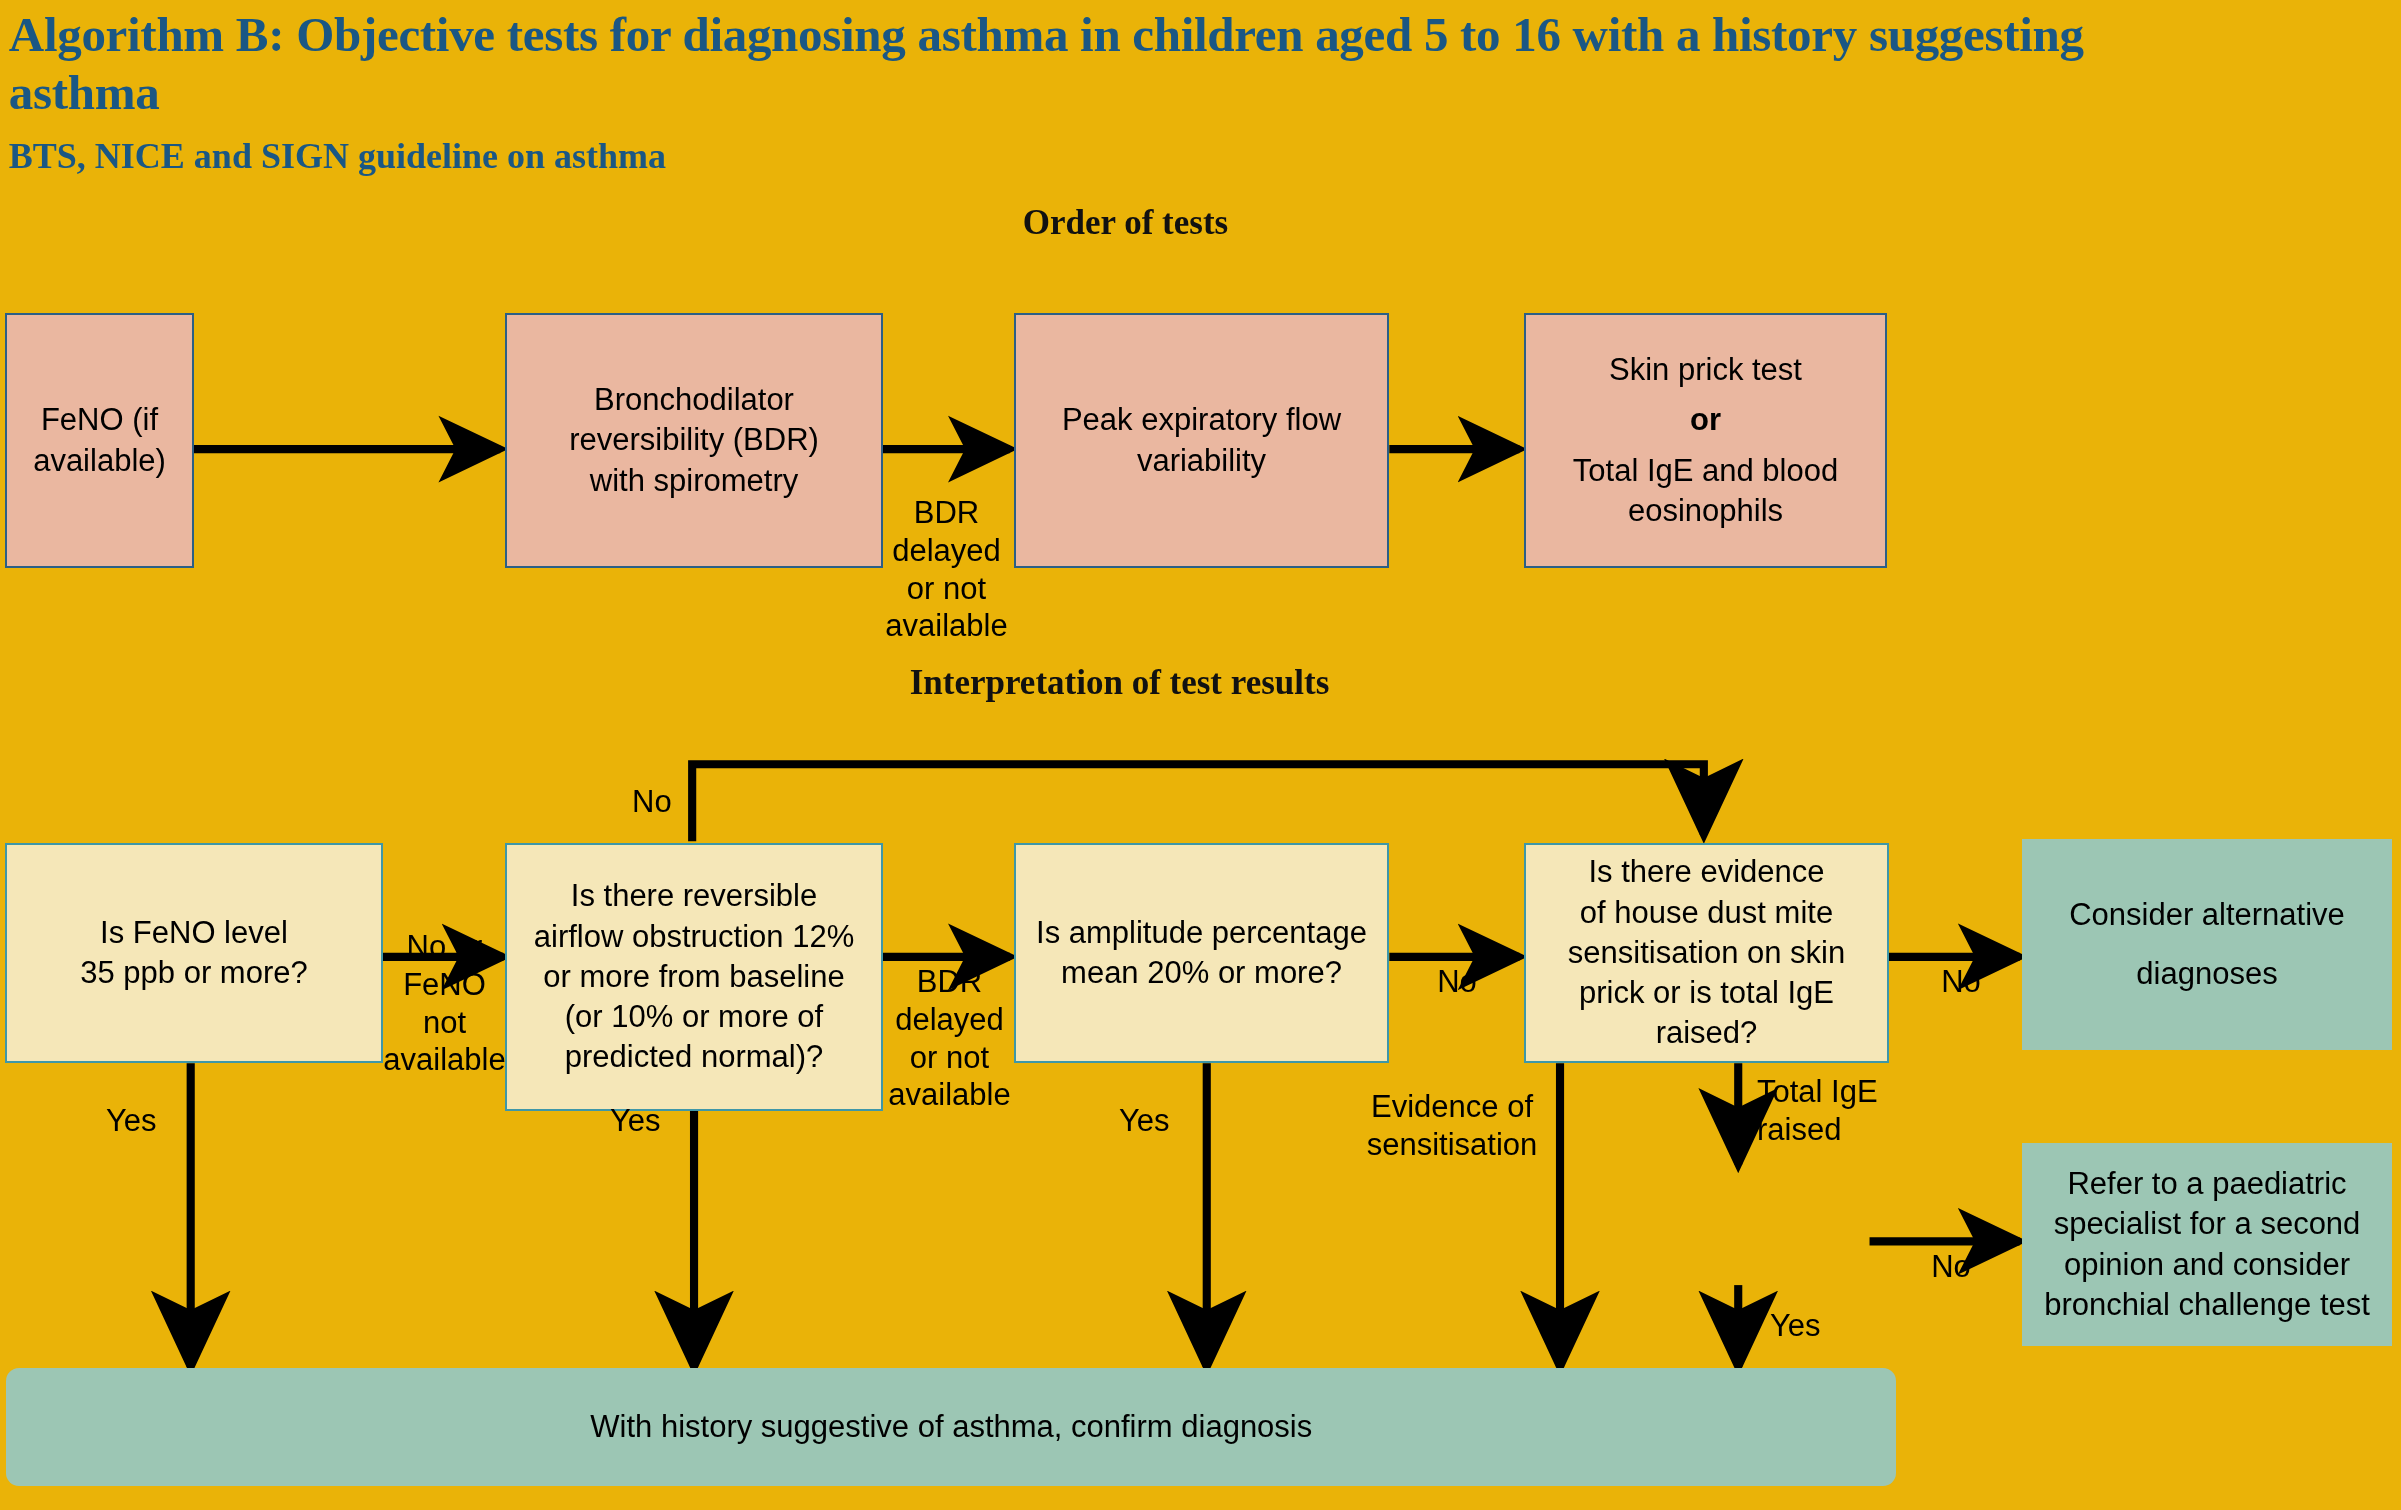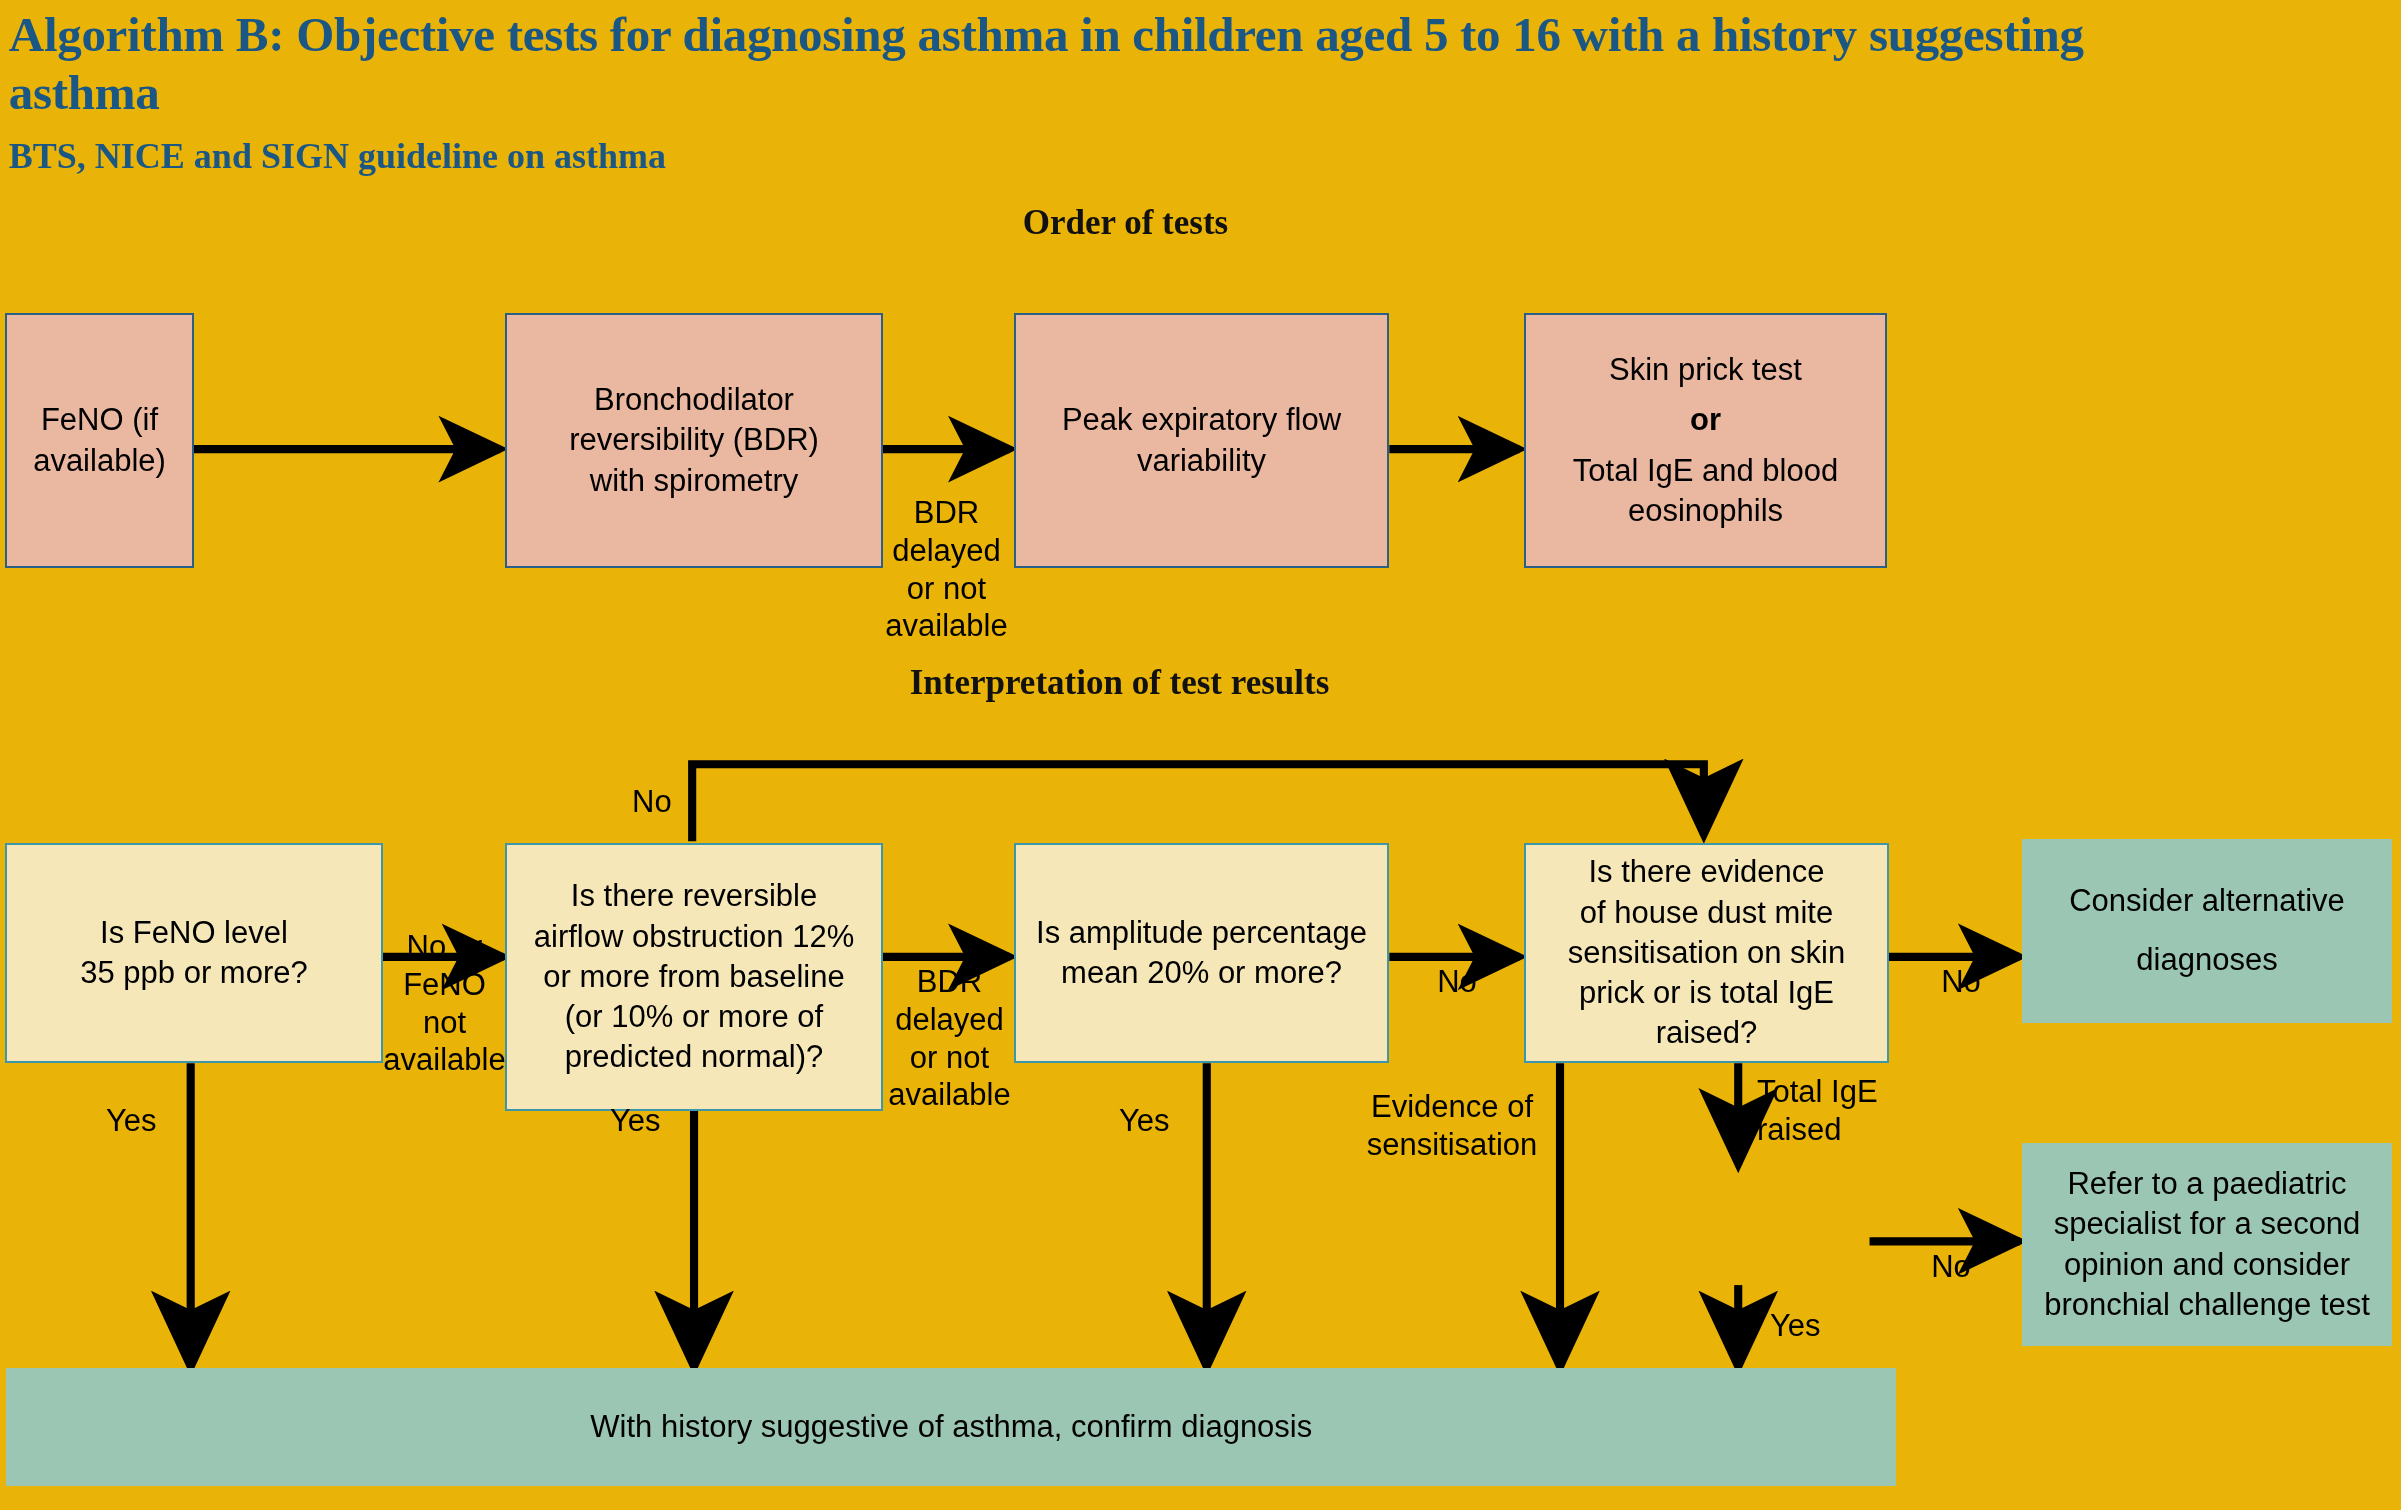--- a/index.html
+++ b/index.html
@@ -193,33 +193,33 @@
 
   <div class="box box-yellow" style="left:1524px; top:843px; width:365px; height:220px;">
     <div class="inner" style="white-space: pre-line;">Is there evidence
 of house dust mite
 sensitisation on skin
 prick or is total IgE
 raised?</div>
   </div>
 
 
-  <div class="box box-green" style="left:2022px; top:839px; width:370px; height:184px;">
+  <div class="box box-green" style="left:2022px; top:839px; width:370px; height:211px;">
     <div class="inner" style="line-height: 1.9; white-space: pre-line;">Consider alternative
 diagnoses</div>
   </div>
 
   <div class="box box-green" style="left:2022px; top:1143px; width:370px; height:203px;">
     <div class="inner" style="white-space: pre-line;">Refer to a paediatric
 specialist for a second
 opinion and consider
 bronchial challenge test</div>
   </div>
 
-  <div class="box box-green" style="left:6.3px; top:1368px; width:1890px; height:118px;">
+  <div class="box box-green" style="left:6.3px; top:1368px; width:1890px; height:118px;border-radius:13px;">
     <div class="inner">With history suggestive of asthma, confirm diagnosis</div>
   </div>
 
   <div class="edge-label el-left" style="left:632px; top:783px;">No</div>
 
   <div class="edge-label el-center" style="left: 383px; top: 928px; width: 123px; white-space: pre-line;">No or
 FeNO not
 available</div>
 
   <div class="edge-label el-left" style="left:106px; top:1102px;">Yes</div>

